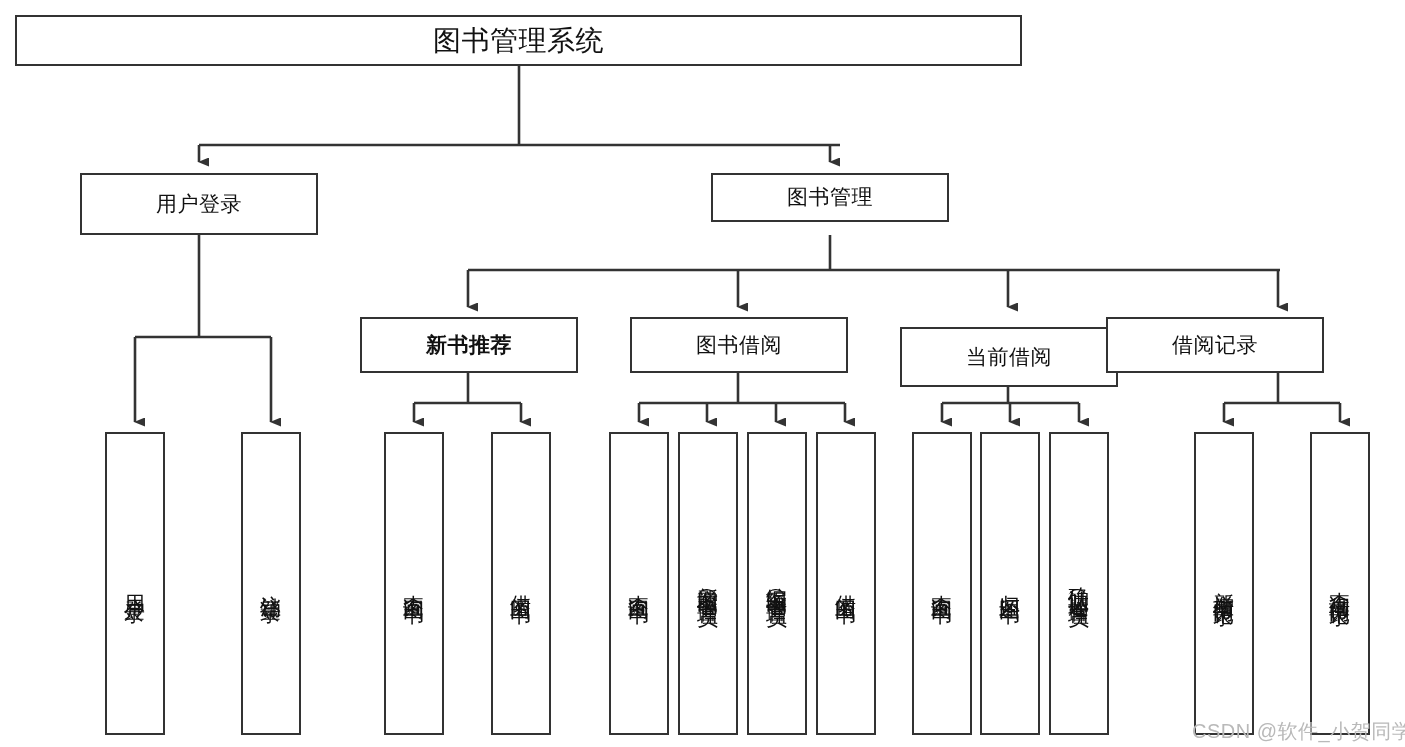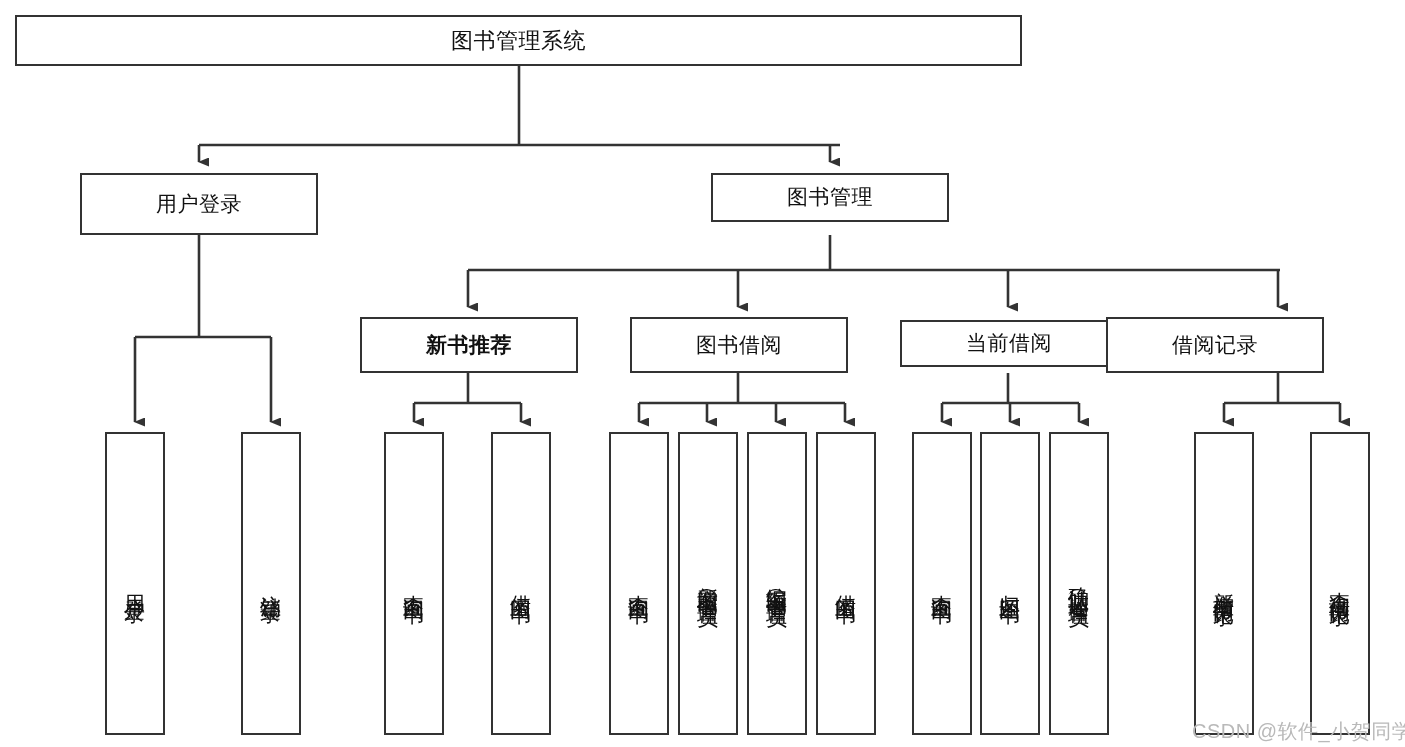--- a/index.html
+++ b/index.html
@@ -38,21 +38,21 @@
   .node .lbl {
     display: block;
     text-align: center;
     line-height: 1.18;
   }
   .node.horiz .lbl {
     font-size: 21px;
     letter-spacing: 0.5px;
   }
   .node.root .lbl {
-    font-size: 22px;
+    font-size: 28px;
     letter-spacing: 0.5px;
   }
   .node.vert {
     align-items: center;
     justify-content: center;
   }
   .node.vert .lbl {
     writing-mode: vertical-rl;
     text-orientation: upright;
     font-size: 21px;
@@ -134,21 +134,21 @@
   <div class="node horiz" style="left:711px; top:173px; width:238px; height:49px;">
     <span class="lbl">图书管理</span>
   </div>
 
   <div class="node horiz" style="left:360px; top:317px; width:218px; height:56px;font-weight:bold;">
     <span class="lbl">新书推荐</span>
   </div>
   <div class="node horiz" style="left:630px; top:317px; width:218px; height:56px;">
     <span class="lbl">图书借阅</span>
   </div>
-  <div class="node horiz" style="left:900px; top:320px; width:218px; height:47px;">
+  <div class="node horiz" style="left:900px; top:327px; width:218px; height:60px;">
     <span class="lbl">当前借阅</span>
   </div>
   <div class="node horiz" style="left:1106px; top:317px; width:218px; height:56px;">
     <span class="lbl">借阅记录</span>
   </div>
 
   <div class="node vert" style="left:105px; top:432px; width:60px; height:303px;">
     <span class="lbl">用户登录</span>
   </div>
   <div class="node vert" style="left:241px; top:432px; width:60px; height:303px;">

